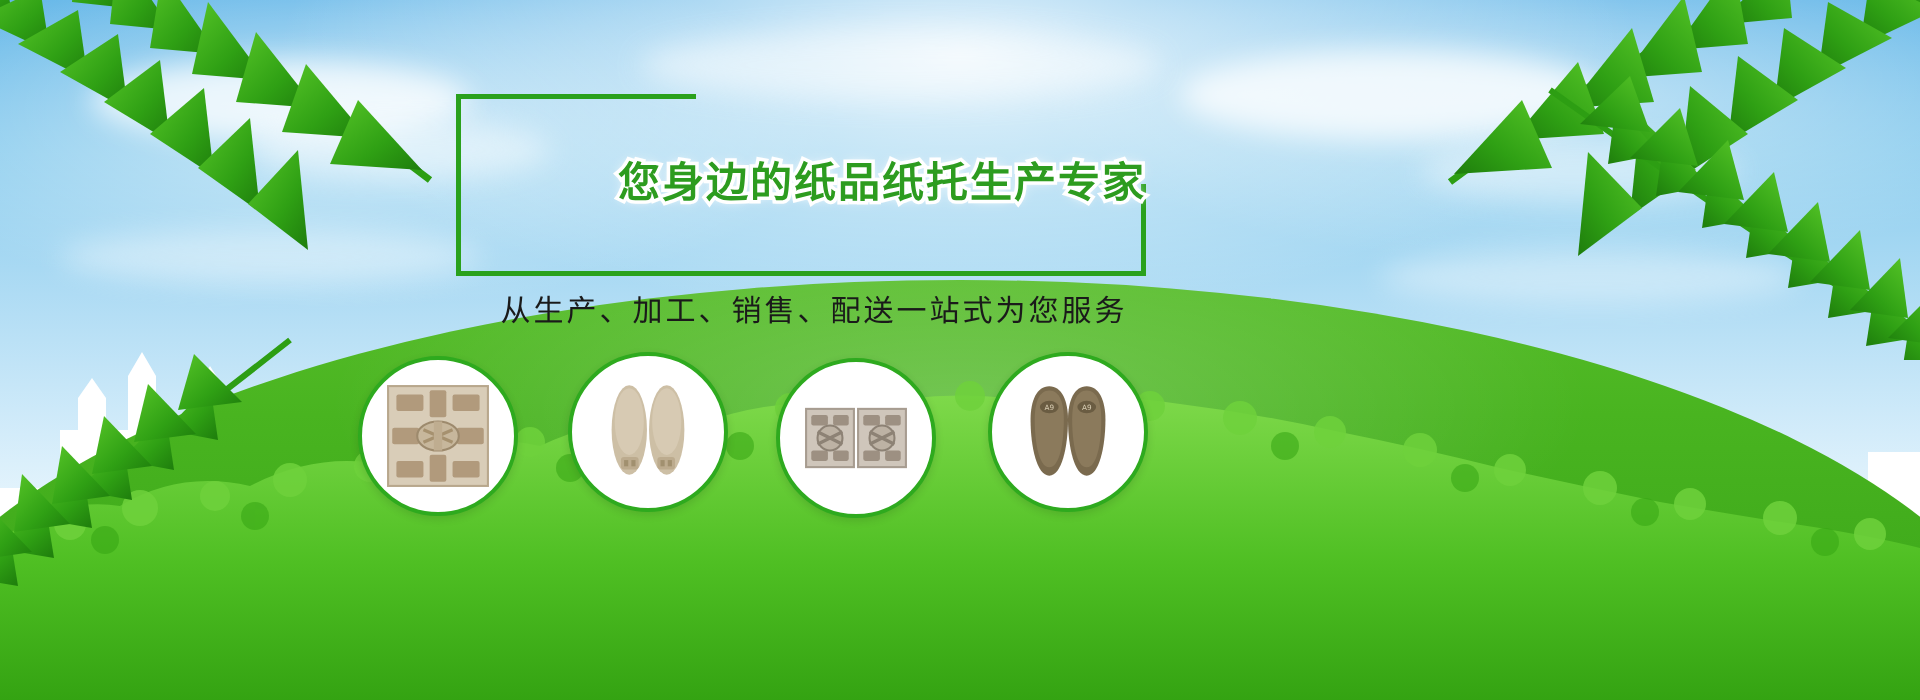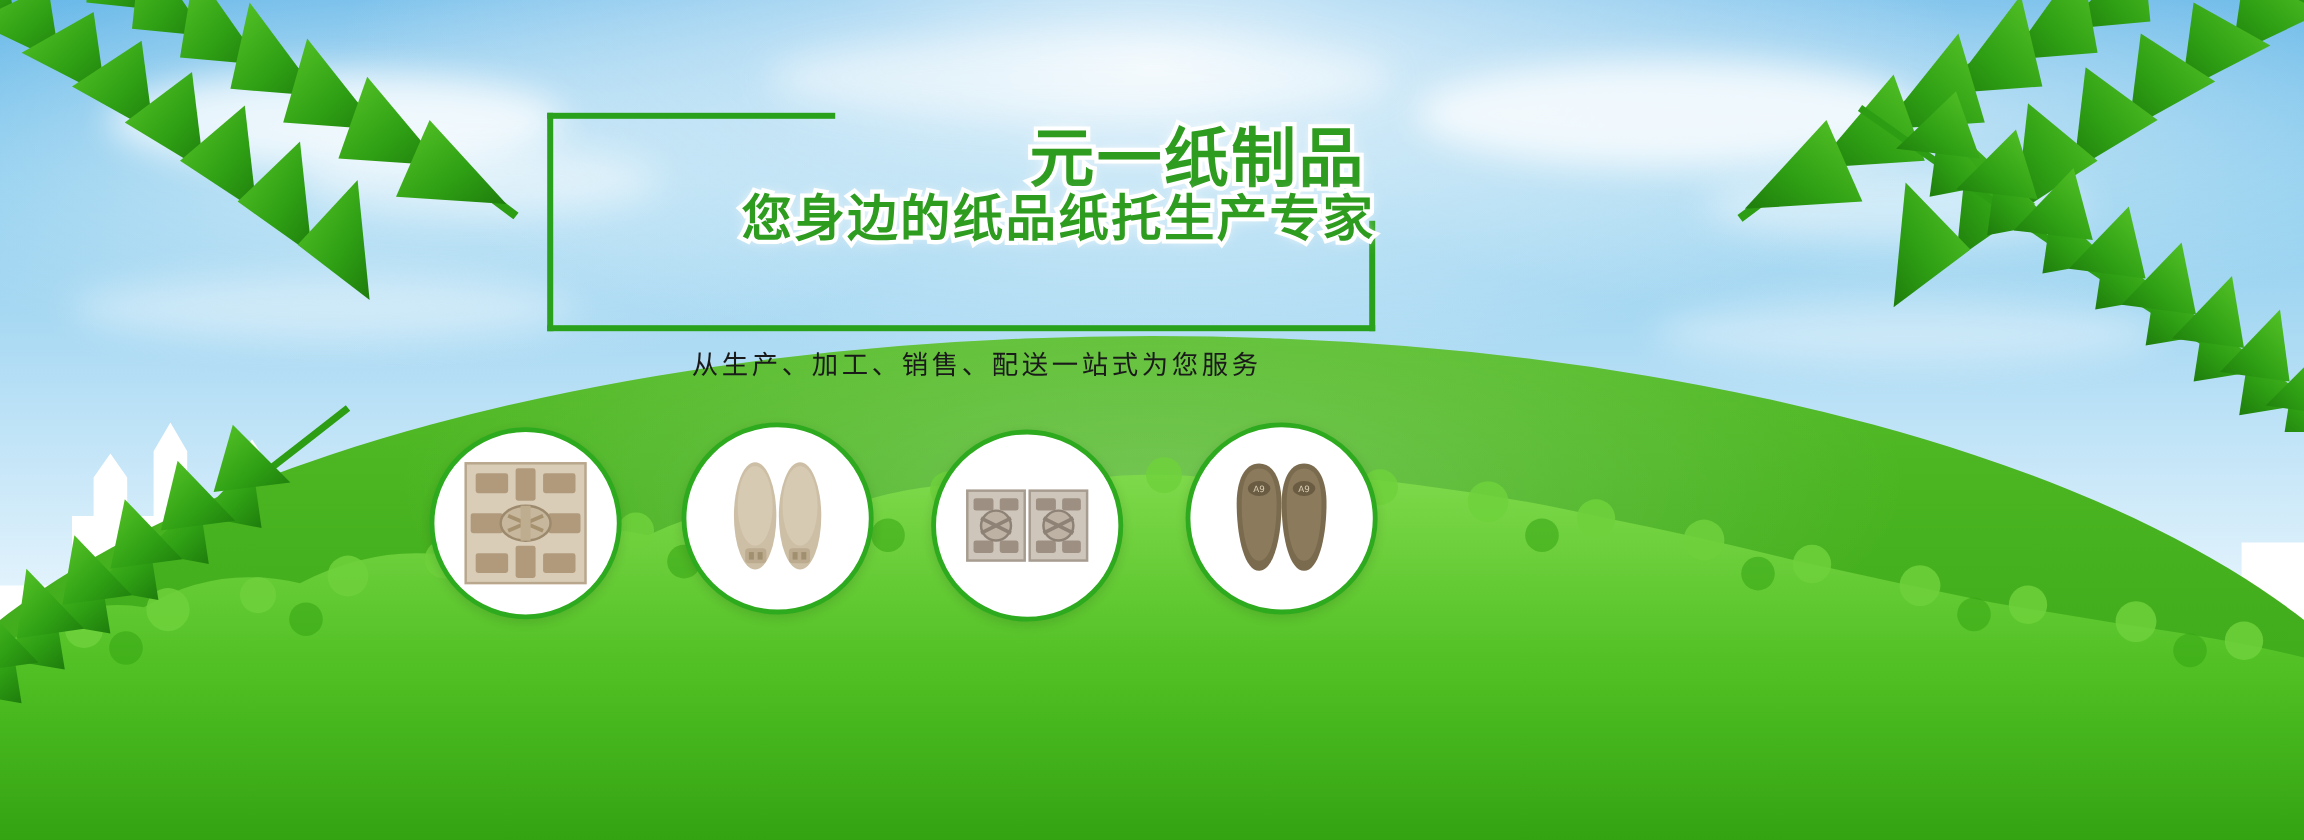--- a/index.html
+++ b/index.html
@@ -63,21 +63,21 @@
     paint-order:stroke fill;
     text-shadow:
       0 0 7px rgba(255,255,255,.95),
       0 0 14px rgba(255,255,255,.8);
   }
   .title-1{top:-6px;font-size:54px;}
   .title-2{top:54px;font-size:42px;right:0px;}
 
   .subtitle{
     position:absolute;left:484px;top:286px;width:660px;
-    text-align:center;color:#1a1a1a;font-size:22px;letter-spacing:3px;
+    text-align:center;color:#1a1a1a;font-size:30px;letter-spacing:3px;
     font-family:"DejaVu Serif","Liberation Serif",serif;white-space:nowrap;
   }
 
   
   .products{position:absolute;left:0;top:352px;width:1920px;height:160px;}
   .pcircle{
     position:absolute;width:152px;height:152px;border-radius:50%;
     background:#ffffff;border:4px solid #2eaa1e;overflow:hidden;
     box-shadow:0 3px 9px rgba(0,0,0,.12);
     display:flex;align-items:center;justify-content:center;
@@ -328,21 +328,20 @@
     </g>
   </svg>
 
   <div class="headline">
     <div class="frame">
       <i class="f-left"></i>
         <i class="f-top"></i>
         <i class="f-bottom"></i>
         <i class="f-right"></i>
     </div>
-    <div class="title-1">元一纸制品</div>
     <div class="title-2">您身边的纸品纸托生产专家</div>
   </div>
 
   <div class="subtitle">从生产、加工、销售、配送一站式为您服务</div>
 
   <div class="products">
 
     <div class="pcircle p1">
       <svg class="ptile" viewBox="0 0 100 100">
         <rect x="2" y="2" width="96" height="96" fill="#d9cdb8"></rect>

